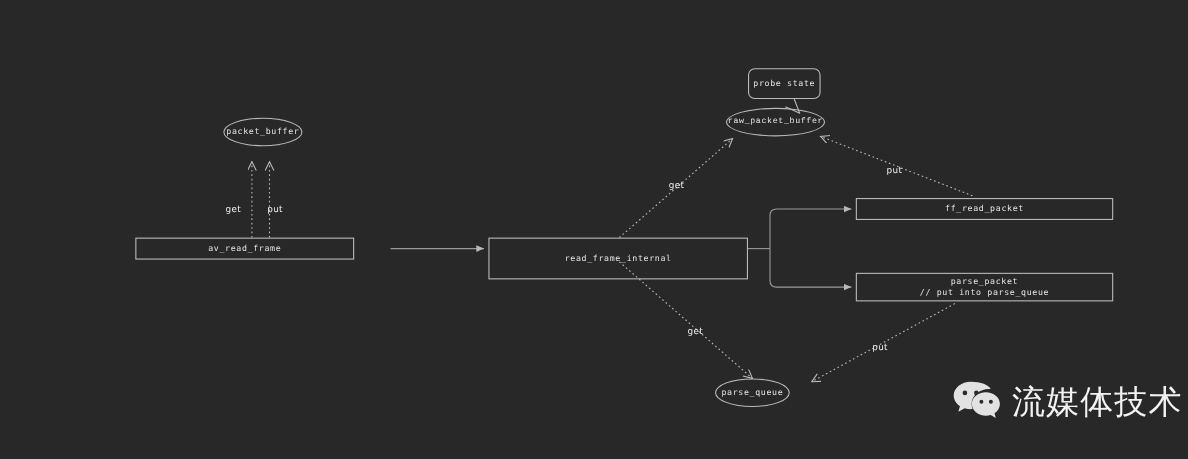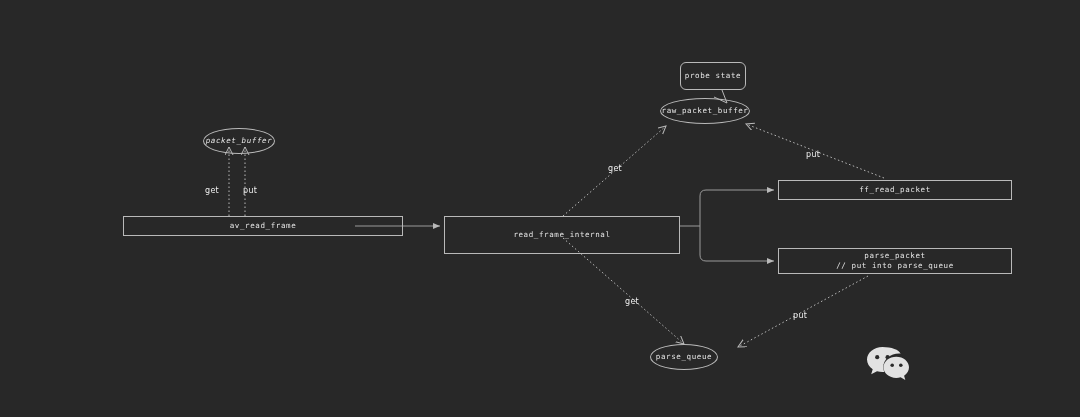--- a/index.html
+++ b/index.html
@@ -92,37 +92,37 @@
 
     <path d="M884,178 L746,124" fill="none" stroke="#b9b9b9" stroke-width="1" stroke-dasharray="1.5,2.5" marker-end="url(#arrowOpen)"></path>
 
     <path d="M563,238 L684,344" fill="none" stroke="#b9b9b9" stroke-width="1" stroke-dasharray="1.5,2.5" marker-end="url(#arrowOpen)"></path>
 
     <path d="M868,276 L738,347" fill="none" stroke="#b9b9b9" stroke-width="1" stroke-dasharray="1.5,2.5" marker-end="url(#arrowOpen)"></path>
 
     <path d="M722,90 L727,103 L714,97" fill="#282828" stroke="#b9b9b9" stroke-width="1" stroke-linejoin="round"></path>
   </svg>
 
-  <div class="node ellipse" style="left:203px;top:128px;width:72px;height:26px;font-style:italic;">
+  <div class="node ellipse" style="left:203px;top:107px;width:72px;height:26px;">
     <span class="node-line">packet_buffer</span>
   </div>
 
-  <div class="node box" style="left:123px;top:216px;width:280px;height:20px;">
+  <div class="node box" style="left:123px;top:216px;width:199px;height:20px;">
     <span class="node-line">av_read_frame</span>
   </div>
 
   <div class="node box" style="left:444px;top:216px;width:236px;height:38px;">
     <span class="node-line">read_frame_internal</span>
   </div>
 
   <div class="node callout" style="left:680px;top:62px;width:66px;height:28px;">
     <span class="node-line">probe state</span>
   </div>
 
-  <div class="node ellipse" style="left:660px;top:98px;width:90px;height:26px;">
+  <div class="node ellipse" style="left:660px;top:98px;width:90px;height:26px;font-family:Liberation Mono, monospace;">
     <span class="node-line">raw_packet_buffer</span>
   </div>
 
   <div class="node box" style="left:778px;top:248px;width:234px;height:26px;">
     <span class="node-line">parse_packet</span>
     <span class="node-line">// put into parse_queue</span>
   </div>
 
   <div class="node box" style="left:778px;top:180px;width:234px;height:20px;">
     <span class="node-line">ff_read_packet</span>
@@ -148,15 +148,16 @@
                  C33.6,8.6 34.1,8.6 34.6,8.7 C33,4.8 25.6,2 16.5,2 Z" fill="#e2e2e2"></path>
         <circle cx="11.2" cy="12.2" r="2.1" fill="#2b2b2b"></circle>
         <circle cx="21.6" cy="12.2" r="2.1" fill="#2b2b2b"></circle>
         <path d="M43,22.3 C43,16.4 37.3,11.7 30.3,11.7 C23.2,11.7 17.5,16.4 17.5,22.3
                  C17.5,28.2 23.2,32.9 30.3,32.9 C31.8,32.9 33.2,32.7 34.6,32.3
                  L39.3,34.9 L38.1,30.7 C41.1,28.8 43,25.8 43,22.3 Z" fill="#e2e2e2"></path>
         <circle cx="26.2" cy="20.3" r="1.8" fill="#2b2b2b"></circle>
         <circle cx="34.8" cy="20.3" r="1.8" fill="#2b2b2b"></circle>
       </svg>
     </span>
+    <span class="wm-text">流媒体技术</span>
   </div>
 
 </div>
 
 </body></html>

